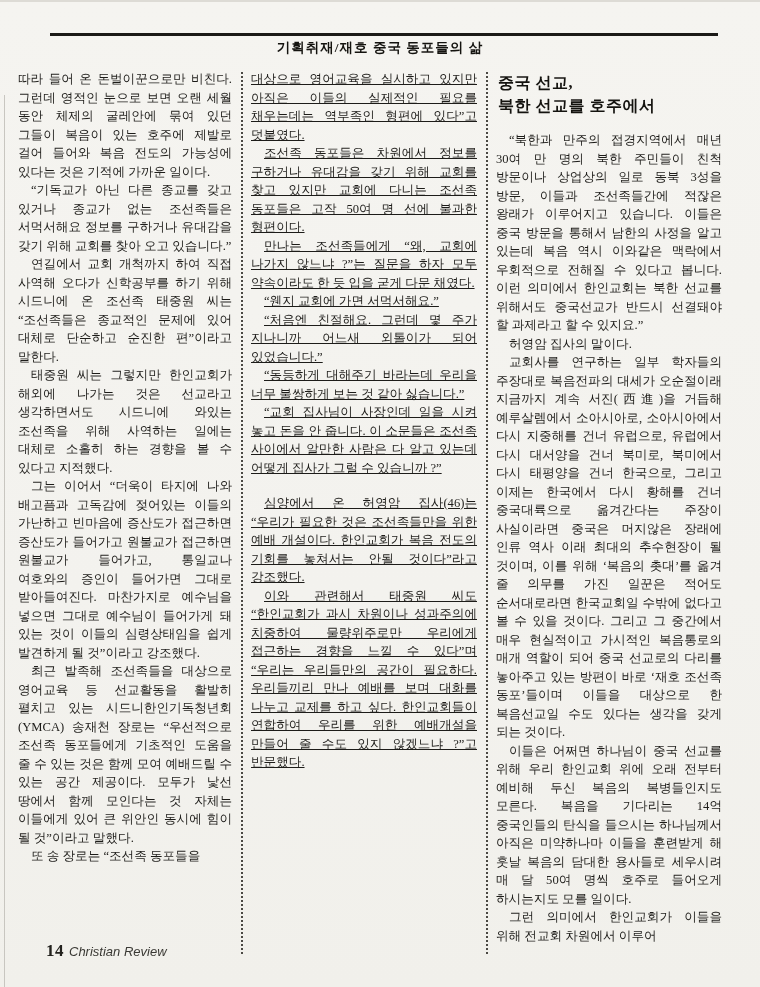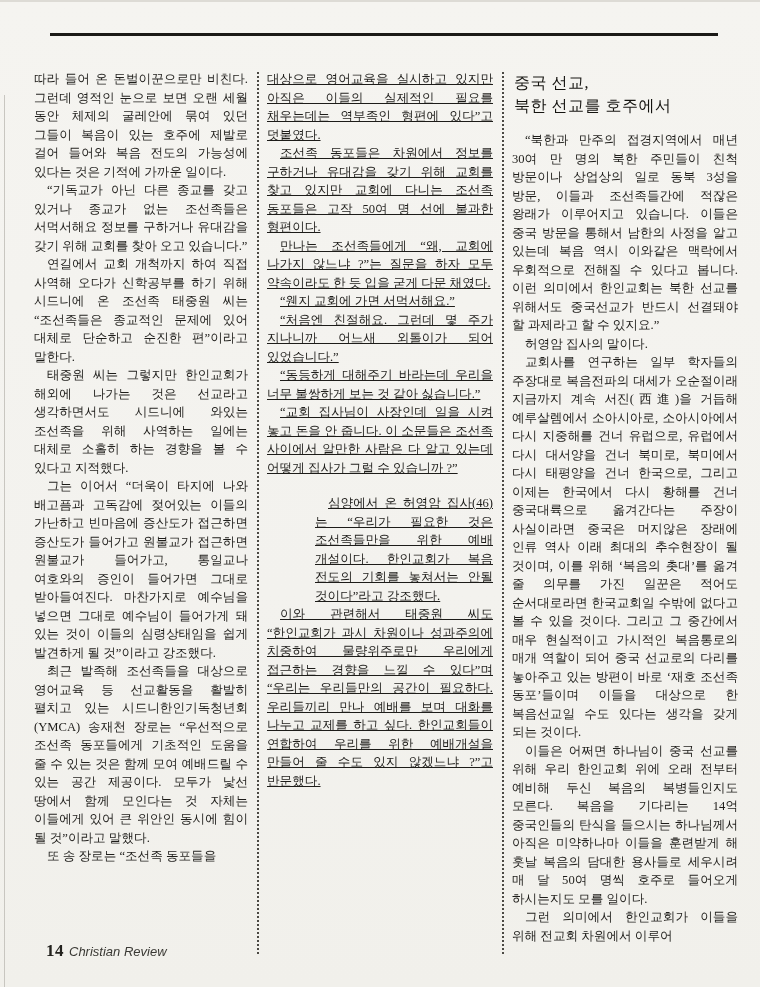--- a/index.html
+++ b/index.html
@@ -13,51 +13,52 @@
     color:#1d1c19;
   }
   .scan-edge{position:absolute;left:4px;top:95px;bottom:0;width:1px;background:#c8c6c0;}
   .scan-top{position:absolute;left:0;top:0;width:100%;height:2px;background:#dddbd5;}
   .header-rule{position:absolute;top:33px;left:50px;width:668px;height:3px;background:#1b1a17;}
   .header-title{
     position:absolute;top:39px;left:0;width:100%;
     text-align:center;font-weight:bold;font-size:13.5px;letter-spacing:1px;
     color:#14130f;
   }
-  .content{position:absolute;top:70px;left:34px;display:flex;}
+  .content{position:absolute;top:70px;left:18px;display:flex;}
   .col{
     height:888px;overflow:hidden;
     font-size:12.6px;line-height:18.5px;
     text-align:justify;
     word-break:keep-all;
   }
   .col-1{width:214px;}
   .col-2{width:226px;text-decoration:underline;}
   .col-3{width:226px;}
   .divider{border-left:2px dotted #4a4843;height:882px;margin:2px 8px 0 9px;}
   .p{margin:0;}
   .indent{text-indent:13px;}
-  .gap{margin-top:17px;margin-left:48px;}
+  .gap{margin-top:17px;}
   .col3-heading{
-    font-weight:normal;font-size:16px;line-height:1.45;
+    font-weight:bold;font-size:16px;line-height:1.45;
     letter-spacing:0.5px;margin:1px 0 14px 2px;color:#14130f;
   }
   .footer{position:absolute;left:46px;bottom:26px;white-space:nowrap;}
   .footer .pageno{font-size:17px;font-weight:600;letter-spacing:0.5px;color:#23221e;}
   .footer .mag{font-size:13px;font-style:italic;margin-left:5px;color:#3a3934;
     font-family:"Liberation Sans","DejaVu Sans",sans-serif;}
 </style>
 </head>
 <body>
 
 <div class="page">
   <div class="scan-top"></div>
   <div class="scan-edge"></div>
 
   <div class="header-rule"></div>
+  <div class="header-title">기획취재/재호 중국 동포들의 삶</div>
 
   <div class="content">
 
     <div class="col col-1">
       <p class="p">따라 들어 온 돈벌이꾼으로만 비친다. 그런데 영적인 눈으로 보면 오랜 세월 동안 체제의 굴레안에 묶여 있던 그들이 복음이 있는 호주에 제발로 걸어 들어와 복음 전도의 가능성에 있다는 것은 기적에 가까운 일이다.</p>
       <p class="p indent">“기독교가 아닌 다른 종교를 갖고 있거나 종교가 없는 조선족들은 서먹서해요 정보를 구하거나 유대감을 갖기 위해 교회를 찾아 오고 있습니다.”</p>
       <p class="p indent">연길에서 교회 개척까지 하여 직접 사역해 오다가 신학공부를 하기 위해 시드니에 온 조선족 태중원 씨는 “조선족들은 종교적인 문제에 있어 대체로 단순하고 순진한 편”이라고 말한다.</p>
       <p class="p indent">태중원 씨는 그렇지만 한인교회가 해외에 나가는 것은 선교라고 생각하면서도 시드니에 와있는 조선족을 위해 사역하는 일에는 대체로 소홀히 하는 경향을 볼 수 있다고 지적했다.</p>
       <p class="p indent">그는 이어서 “더욱이 타지에 나와 배고픔과 고독감에 젖어있는 이들의 가난하고 빈마음에 증산도가 접근하면 증산도가 들어가고 원불교가 접근하면 원불교가 들어가고, 통일교나 여호와의 증인이 들어가면 그대로 받아들여진다. 마찬가지로 예수님을 넣으면 그대로 예수님이 들어가게 돼 있는 것이 이들의 심령상태임을 쉽게 발견하게 될 것”이라고 강조했다.</p>
       <p class="p indent">최근 발족해 조선족들을 대상으로 영어교육 등 선교활동을 활발히 펼치고 있는 시드니한인기독청년회(YMCA) 송재천 장로는 “우선적으로 조선족 동포들에게 기초적인 도움을 줄 수 있는 것은 함께 모여 예배드릴 수 있는 공간 제공이다. 모두가 낯선 땅에서 함께 모인다는 것 자체는 이들에게 있어 큰 위안인 동시에 힘이 될 것”이라고 말했다.</p>

